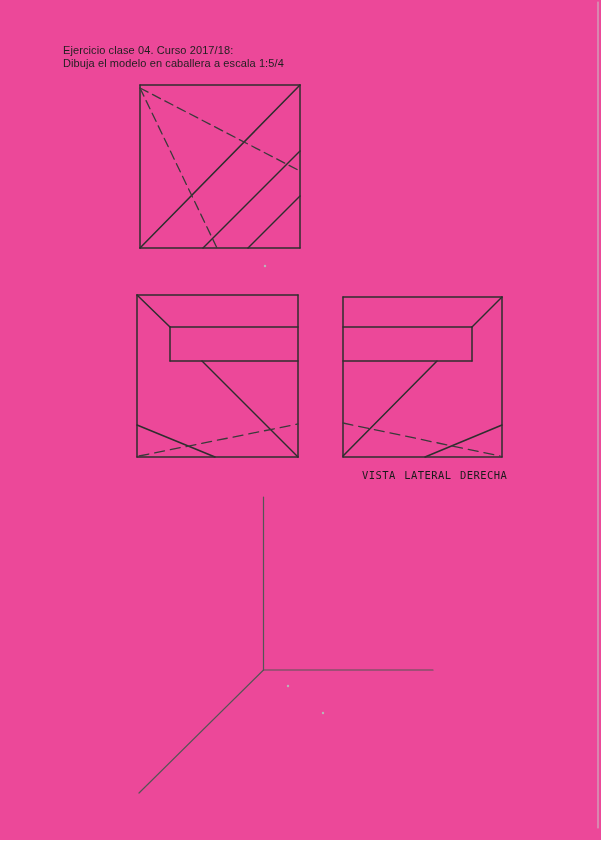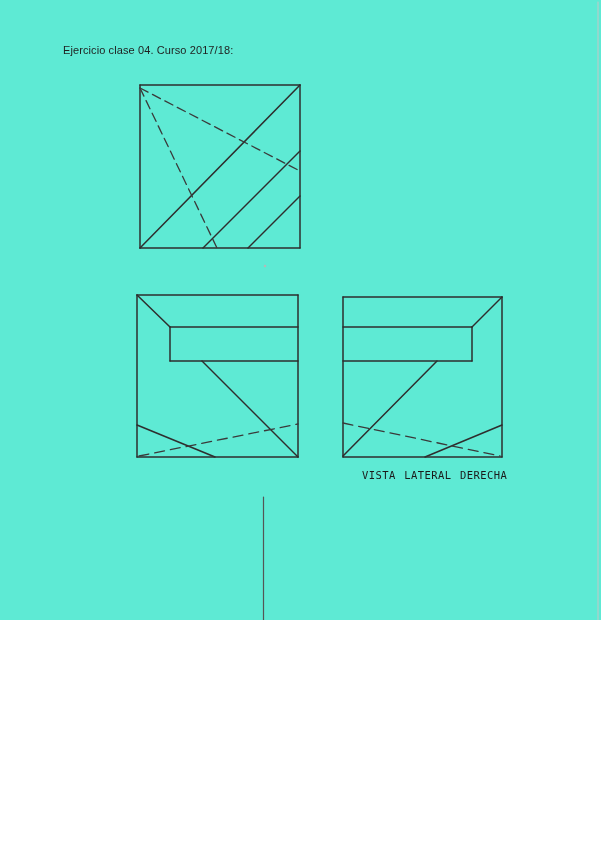--- a/index.html
+++ b/index.html
@@ -3,22 +3,22 @@
 <meta charset="utf-8">
 <style>
   html, body {
     margin: 0;
     padding: 0;
     background: #ffffff;
   }
   .sheet {
     position: relative;
     width: 601px;
-    height: 620px;
-    background: #5eead4;
+    height: 840px;
+    background: #ec4899;
     overflow: hidden;
     font-family: "Liberation Sans", sans-serif;
   }
   .drawing-svg {
     position: absolute;
     left: 0;
     top: 0;
     width: 601px;
     height: 848px;
   }
@@ -101,17 +101,18 @@
       <g fill="none" stroke="#c6c6c6" stroke-width="1" stroke-linecap="round">
         <line x1="598" y1="2" x2="598" y2="828"></line>
       </g>
       <circle cx="265" cy="266" r="1.2" fill="#b8b8b8"></circle>
       <circle cx="288" cy="686" r="1.2" fill="#b8b8b8"></circle>
       <circle cx="323" cy="713" r="1.2" fill="#b8b8b8"></circle>
     </svg>
 
   <div class="header">
     <div>Ejercicio clase 04. Curso 2017/18:</div>
+    <div>Dibuja el modelo en caballera a escala 1:5/4</div>
   </div>
 
   <div class="view-label">VISTA LATERAL DERECHA</div>
 
 </div>
 
 </body></html>

